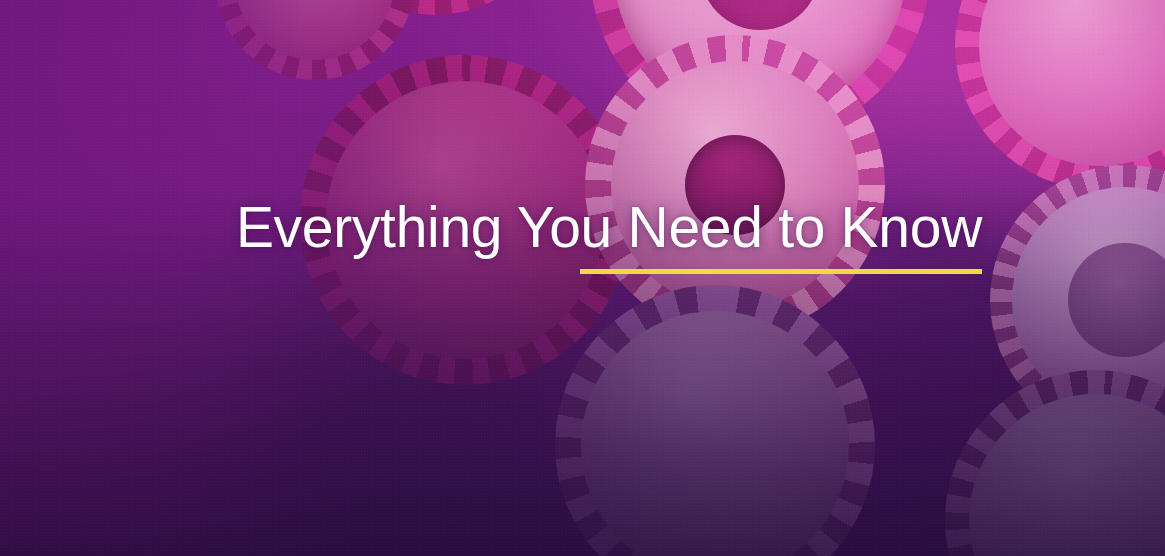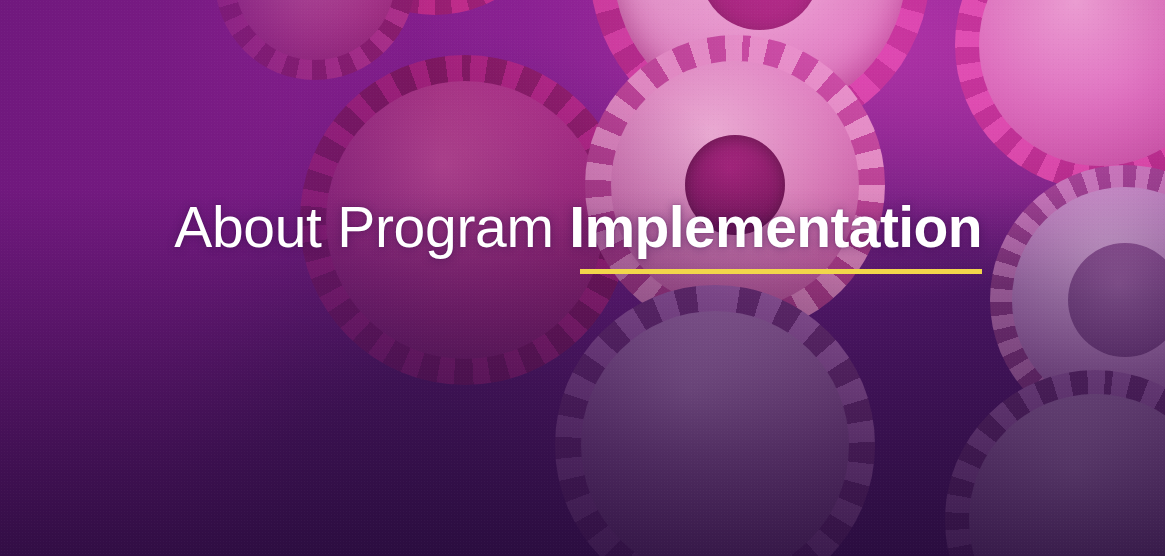--- a/index.html
+++ b/index.html
@@ -189,20 +189,20 @@
 
   </div>
 
   <div class="layer tone-magenta"></div>
   <div class="layer tone-purplewash"></div>
   <div class="layer tone-dark"></div>
   <div class="layer grain"></div>
 
   <div class="headline-block">
 
-
-    <span class="hl-line hl-line-2"><span>About Program </span><span class="hl-em">Implementation</span></span>
+    <span class="hl-line hl-line-1">Everything You Need to Know</span>
+
 
     <span class="hl-underline"></span>
 
   </div>
 
 </div>
 
 </body></html>

